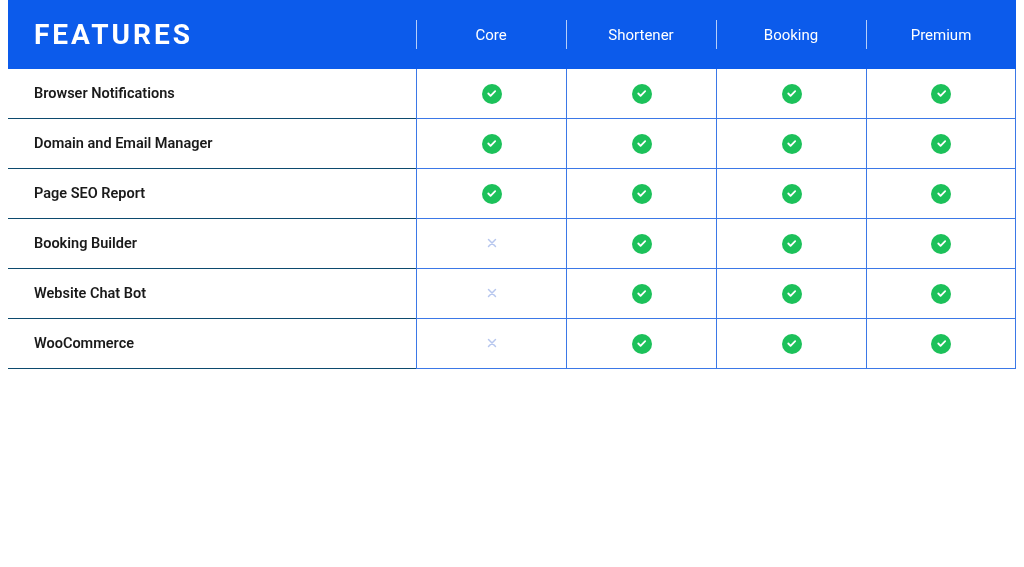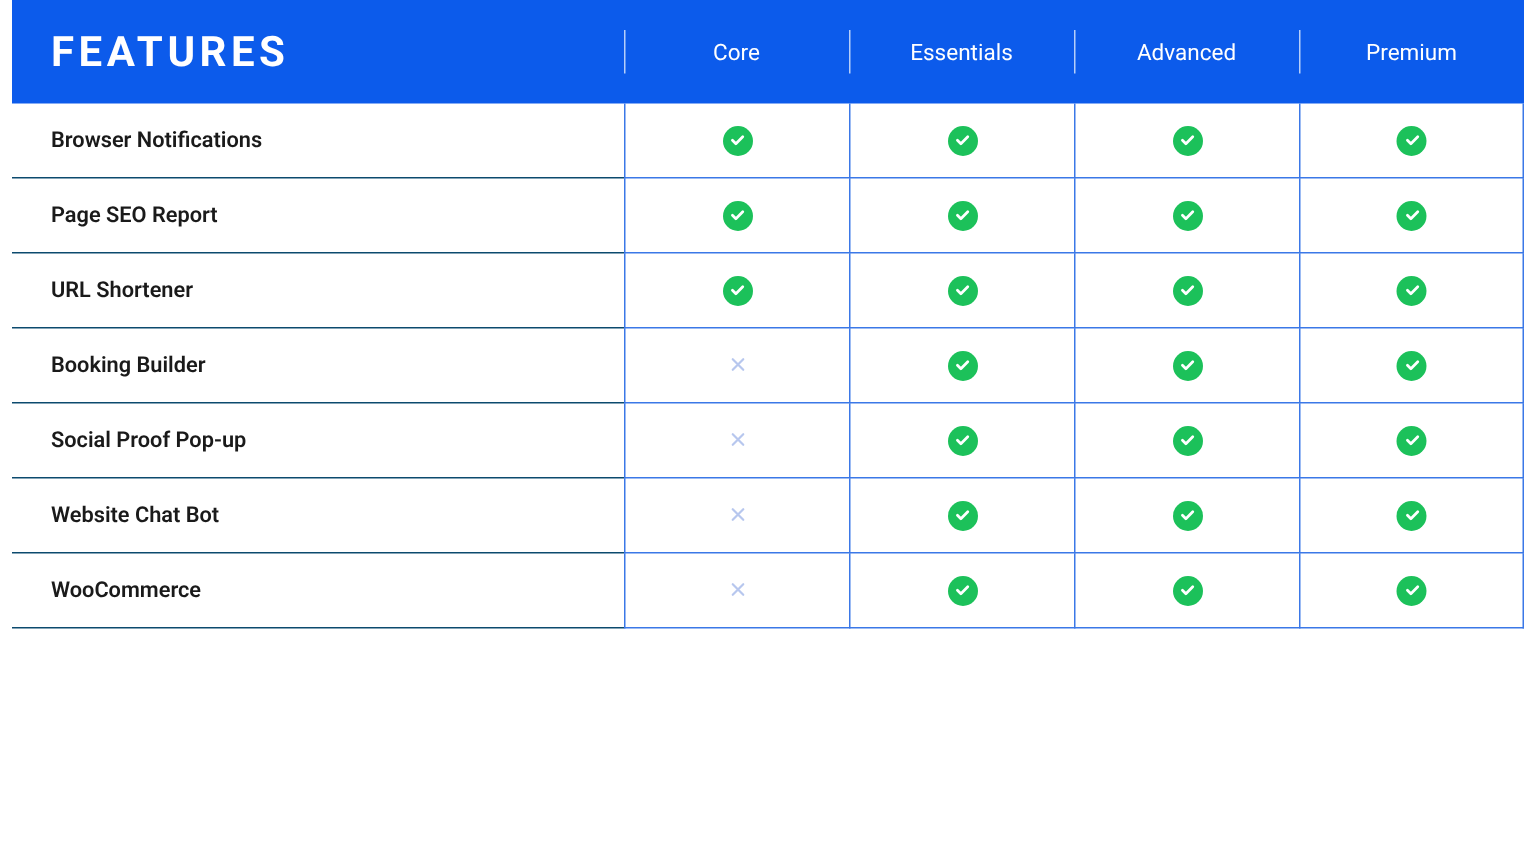--- a/index.html
+++ b/index.html
@@ -80,22 +80,22 @@
   .cross-icon svg { width: 14px; height: 14px; display:block; stroke: currentColor; }
 </style>
 </head>
 <body>
 
 <table class="table">
   <thead>
     <tr class="header-row">
       <th class="header-title">FEATURES</th>
       <th class="header-plan">Core</th>
-      <th class="header-plan">Essentials</th>
-      <th class="header-plan">Advanced</th>
+      <th class="header-plan">Shortener</th>
+      <th class="header-plan">Booking</th>
       <th class="header-plan">Premium</th>
     </tr>
   </thead>
   <tbody>
       <tr>
         <td class="feature-cell">Browser Notifications</td>
         <td class="value-cell"><span class="check-icon">
             <svg viewBox="0 0 24 24" fill="none">
               <path d="M5 12l5 5L20 7" stroke="#ffffff" stroke-width="4" stroke-linecap="round" stroke-linejoin="round"></path>
             </svg>
@@ -110,20 +110,43 @@
               <path d="M5 12l5 5L20 7" stroke="#ffffff" stroke-width="4" stroke-linecap="round" stroke-linejoin="round"></path>
             </svg>
           </span></td>
         <td class="value-cell"><span class="check-icon">
             <svg viewBox="0 0 24 24" fill="none">
               <path d="M5 12l5 5L20 7" stroke="#ffffff" stroke-width="4" stroke-linecap="round" stroke-linejoin="round"></path>
             </svg>
           </span></td>
       </tr>
       <tr>
+        <td class="feature-cell">Domain and Email Manager</td>
+        <td class="value-cell"><span class="check-icon">
+            <svg viewBox="0 0 24 24" fill="none">
+              <path d="M5 12l5 5L20 7" stroke="#ffffff" stroke-width="4" stroke-linecap="round" stroke-linejoin="round"></path>
+            </svg>
+          </span></td>
+        <td class="value-cell"><span class="check-icon">
+            <svg viewBox="0 0 24 24" fill="none">
+              <path d="M5 12l5 5L20 7" stroke="#ffffff" stroke-width="4" stroke-linecap="round" stroke-linejoin="round"></path>
+            </svg>
+          </span></td>
+        <td class="value-cell"><span class="check-icon">
+            <svg viewBox="0 0 24 24" fill="none">
+              <path d="M5 12l5 5L20 7" stroke="#ffffff" stroke-width="4" stroke-linecap="round" stroke-linejoin="round"></path>
+            </svg>
+          </span></td>
+        <td class="value-cell"><span class="check-icon">
+            <svg viewBox="0 0 24 24" fill="none">
+              <path d="M5 12l5 5L20 7" stroke="#ffffff" stroke-width="4" stroke-linecap="round" stroke-linejoin="round"></path>
+            </svg>
+          </span></td>
+      </tr>
+      <tr>
         <td class="feature-cell">Page SEO Report</td>
         <td class="value-cell"><span class="check-icon">
             <svg viewBox="0 0 24 24" fill="none">
               <path d="M5 12l5 5L20 7" stroke="#ffffff" stroke-width="4" stroke-linecap="round" stroke-linejoin="round"></path>
             </svg>
           </span></td>
         <td class="value-cell"><span class="check-icon">
             <svg viewBox="0 0 24 24" fill="none">
               <path d="M5 12l5 5L20 7" stroke="#ffffff" stroke-width="4" stroke-linecap="round" stroke-linejoin="round"></path>
             </svg>
@@ -133,67 +156,21 @@
               <path d="M5 12l5 5L20 7" stroke="#ffffff" stroke-width="4" stroke-linecap="round" stroke-linejoin="round"></path>
             </svg>
           </span></td>
         <td class="value-cell"><span class="check-icon">
             <svg viewBox="0 0 24 24" fill="none">
               <path d="M5 12l5 5L20 7" stroke="#ffffff" stroke-width="4" stroke-linecap="round" stroke-linejoin="round"></path>
             </svg>
           </span></td>
       </tr>
       <tr>
-        <td class="feature-cell">URL Shortener</td>
-        <td class="value-cell"><span class="check-icon">
-            <svg viewBox="0 0 24 24" fill="none">
-              <path d="M5 12l5 5L20 7" stroke="#ffffff" stroke-width="4" stroke-linecap="round" stroke-linejoin="round"></path>
-            </svg>
-          </span></td>
-        <td class="value-cell"><span class="check-icon">
-            <svg viewBox="0 0 24 24" fill="none">
-              <path d="M5 12l5 5L20 7" stroke="#ffffff" stroke-width="4" stroke-linecap="round" stroke-linejoin="round"></path>
-            </svg>
-          </span></td>
-        <td class="value-cell"><span class="check-icon">
-            <svg viewBox="0 0 24 24" fill="none">
-              <path d="M5 12l5 5L20 7" stroke="#ffffff" stroke-width="4" stroke-linecap="round" stroke-linejoin="round"></path>
-            </svg>
-          </span></td>
-        <td class="value-cell"><span class="check-icon">
-            <svg viewBox="0 0 24 24" fill="none">
-              <path d="M5 12l5 5L20 7" stroke="#ffffff" stroke-width="4" stroke-linecap="round" stroke-linejoin="round"></path>
-            </svg>
-          </span></td>
-      </tr>
-      <tr>
         <td class="feature-cell">Booking Builder</td>
-        <td class="value-cell"><span class="cross-icon">
-            <svg viewBox="0 0 24 24" fill="none">
-              <path d="M6 6l12 12M18 6L6 18" stroke-width="2.5" stroke-linecap="round"></path>
-            </svg>
-          </span></td>
-        <td class="value-cell"><span class="check-icon">
-            <svg viewBox="0 0 24 24" fill="none">
-              <path d="M5 12l5 5L20 7" stroke="#ffffff" stroke-width="4" stroke-linecap="round" stroke-linejoin="round"></path>
-            </svg>
-          </span></td>
-        <td class="value-cell"><span class="check-icon">
-            <svg viewBox="0 0 24 24" fill="none">
-              <path d="M5 12l5 5L20 7" stroke="#ffffff" stroke-width="4" stroke-linecap="round" stroke-linejoin="round"></path>
-            </svg>
-          </span></td>
-        <td class="value-cell"><span class="check-icon">
-            <svg viewBox="0 0 24 24" fill="none">
-              <path d="M5 12l5 5L20 7" stroke="#ffffff" stroke-width="4" stroke-linecap="round" stroke-linejoin="round"></path>
-            </svg>
-          </span></td>
-      </tr>
-      <tr>
-        <td class="feature-cell">Social Proof Pop-up</td>
         <td class="value-cell"><span class="cross-icon">
             <svg viewBox="0 0 24 24" fill="none">
               <path d="M6 6l12 12M18 6L6 18" stroke-width="2.5" stroke-linecap="round"></path>
             </svg>
           </span></td>
         <td class="value-cell"><span class="check-icon">
             <svg viewBox="0 0 24 24" fill="none">
               <path d="M5 12l5 5L20 7" stroke="#ffffff" stroke-width="4" stroke-linecap="round" stroke-linejoin="round"></path>
             </svg>
           </span></td>

